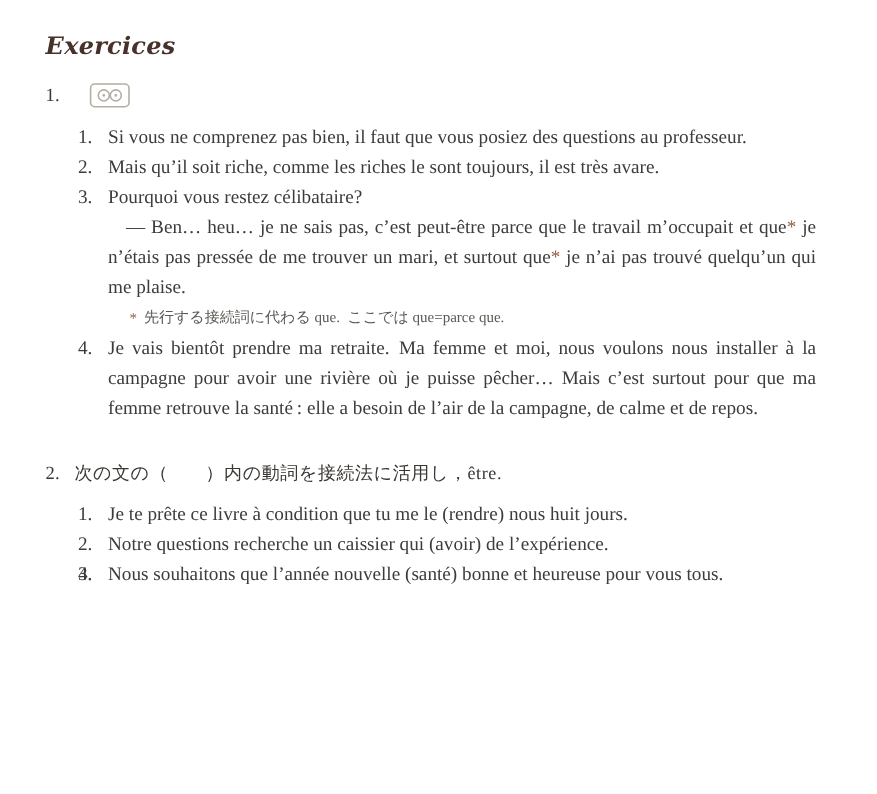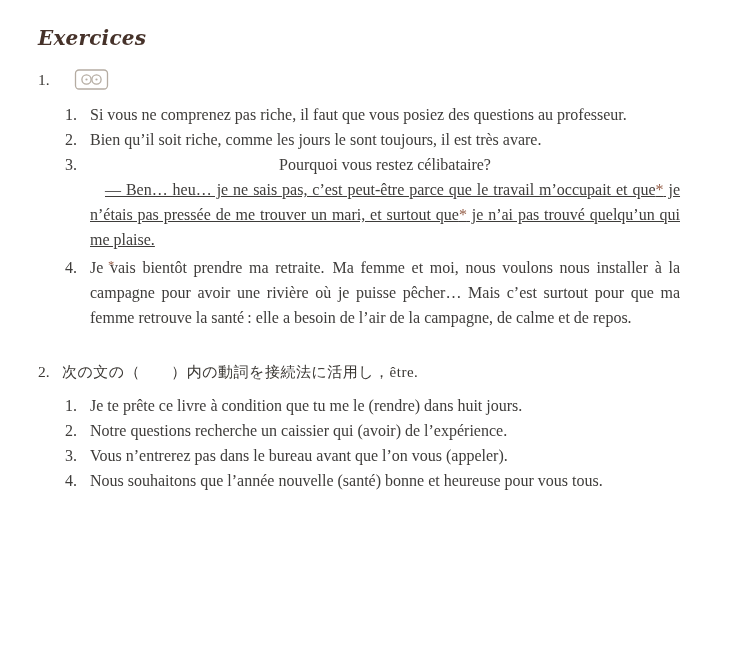--- a/index.html
+++ b/index.html
@@ -49,33 +49,33 @@
     text-align: justify;
   }
   .item .num {
     position: absolute;
     left: 0;
     top: 0;
     width: 20px;
     text-align: left;
   }
   .para { text-align: justify; }
-  .dialogue { text-indent: 15px; text-decoration: underline; }
+  .dialogue { text-indent: 15px; }
   .footnote {
     position: relative;
     margin: 2px 0 3px 18px;
     padding-left: 12px;
     font-size: 12.5px;
     line-height: 21px;
     color: #5c5954;
     text-align: left;
   }
   .footnote .fn-ast { position: absolute; left: 0; top: 1px; }
   .ast { color: #96604a; }
-  .nojustify { text-align: center; }
+  .nojustify { text-align: left; }
 </style>
 </head>
 <body>
 
 <div class="page">
 
   <h1 class="heading">Exercices</h1>
 
   <div class="section sec1">
     <div class="sec-head">
@@ -88,34 +88,35 @@
           <circle cx="12.5" cy="11.5" r="1.1" fill="#b5aca2"></circle>
           <circle cx="22.5" cy="11.5" r="1.1" fill="#b5aca2"></circle>
         </svg>
       </span>
     </div>
 
     <div class="items">
 
       <div class="item">
         <span class="num">1.</span>
-        <span>Si vous ne comprenez pas riche, il faut que vous posiez des questions au professeur.</span>
+        <span>Si vous ne comprenez pas bien, il faut que vous posiez des questions au professeur.</span>
       </div>
 
       <div class="item">
         <span class="num">2.</span>
-        <span>Bien qu’il soit riche, comme les jours le sont toujours, il est très avare.</span>
+        <span>Mais qu’il soit riche, comme les riches le sont toujours, il est très avare.</span>
       </div>
 
       <div class="item">
         <span class="num">3.</span>
         <div class="para nojustify">Pourquoi vous restez célibataire?</div>
         <div class="para dialogue"><span>— Ben… heu… je ne sais pas, c’est peut-être parce que le travail m’occupait et que</span><span class="ast">*</span><span> je n’étais pas pressée de me trouver un mari, et surtout que</span><span class="ast">*</span><span> je n’ai pas trouvé quelqu’un qui me plaise.</span></div>
         <div class="footnote">
           <span class="fn-ast ast">*</span>
+          <span>先行する接続詞に代わる que. ここでは que=parce que.</span>
         </div>
       </div>
 
       <div class="item">
         <span class="num">4.</span>
         <span>Je vais bientôt prendre ma retraite. Ma femme et moi, nous voulons nous installer à la campagne pour avoir une rivière où je puisse pêcher… Mais c’est surtout pour que ma femme retrouve la santé : elle a besoin de l’air de la campagne, de calme et de repos.</span>
       </div>
 
     </div>
   </div>
@@ -123,31 +124,30 @@
   <div class="section sec2">
     <div class="sec-head">
       <span class="sec-num">2.</span>
       <span class="sec-instr">次の文の（　　）内の動詞を接続法に活用し，être.</span>
     </div>
 
     <div class="items">
 
       <div class="item">
         <span class="num">1.</span>
-        <span>Je te prête ce livre à condition que tu me le (rendre) dans huit jours.</span>
+        <span>Je te prête ce livre à condition que tu me le (rendre) nous huit jours.</span>
       </div>
 
       <div class="item">
         <span class="num">2.</span>
         <span>Notre questions recherche un caissier qui (avoir) de l’expérience.</span>
       </div>
 
       <div class="item">
         <span class="num">3.</span>
-        <span>Vous n’entrerez pas dans le bureau avant que l’on vous (appeler).</span>
       </div>
 
       <div class="item">
         <span class="num">4.</span>
         <span>Nous souhaitons que l’année nouvelle (santé) bonne et heureuse pour vous tous.</span>
       </div>
 
     </div>
   </div>
 

